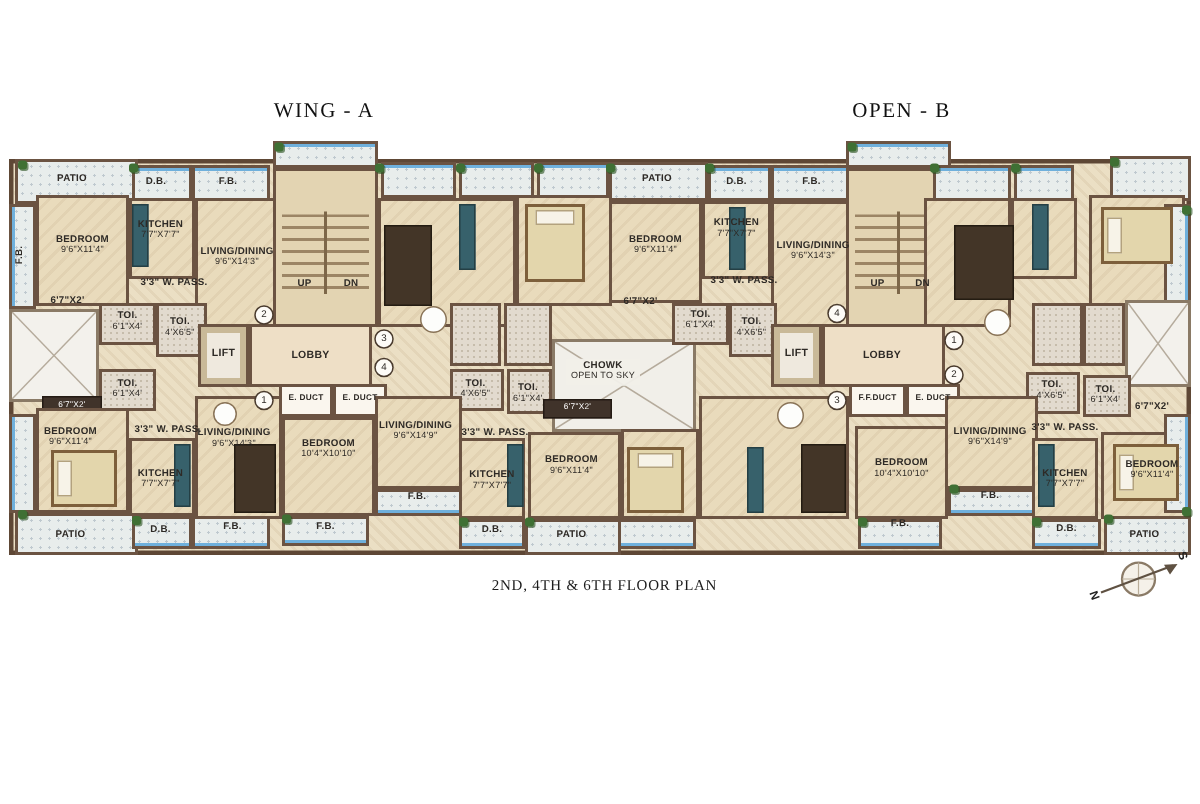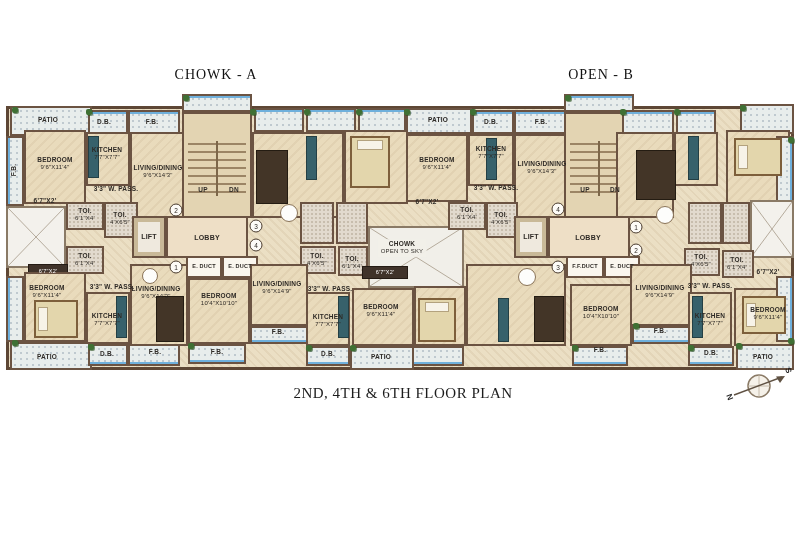--- a/index.html
+++ b/index.html
@@ -43,21 +43,21 @@
   .lbl span{display:block;}
   .lbl .ln1{font-size:6px;font-weight:400;}
   .lbl.dark{color:#ffffff;font-size:5.5px;font-weight:400;}
   .lbl.hatch{background:rgba(241,239,233,.95);padding:1px 3px;}
   .circ{position:absolute;width:11px;height:11px;border:1px solid #4a3b2e;border-radius:50%;
         background:#fdfbf7;color:#2e2a26;font-size:6.5px;line-height:11px;text-align:center;
         transform:translate(-50%,-50%);}
   .wing-title{position:absolute;transform:translateX(-50%);font-family:"Liberation Serif",serif;
         font-size:14px;color:#111;letter-spacing:1px;white-space:nowrap;}
   .plan-title{position:absolute;transform:translateX(-50%);font-family:"Liberation Serif",serif;
-        font-size:15px;color:#1c1c1c;letter-spacing:.5px;white-space:nowrap;}
+        font-size:10px;color:#1c1c1c;letter-spacing:.5px;white-space:nowrap;}
   #compass{position:absolute;left:722px;top:362px;}
   #compass circle{fill:#f5f1e9;stroke:#8a7a66;stroke-width:1.5;}
   #compass .tick{stroke:#b9ad99;stroke-width:.8;}
   #compass .needle{stroke:#5f5142;stroke-width:1.5;}
   #compass .tip{fill:#5f5142;}
   #compass text{font-family:"Liberation Sans",sans-serif;font-size:8px;font-weight:700;fill:#222;}
 </style>
 </head>
 <body>
 
@@ -456,21 +456,21 @@
       <div class="circ" style="left: 176px; top: 210px;">2</div>
       <div class="circ" style="left: 256px; top: 226px;">3</div>
       <div class="circ" style="left: 256px; top: 245px;">4</div>
       <div class="circ" style="left: 176px; top: 267px;">1</div>
       <div class="circ" style="left: 558px; top: 209px;">4</div>
       <div class="circ" style="left: 558px; top: 267px;">3</div>
       <div class="circ" style="left: 636px; top: 227px;">1</div>
       <div class="circ" style="left: 636px; top: 250px;">2</div>
     </div>
 
-  <div class="wing-title" style="left:216px;top:67px">CHOWK - A</div>
+  <div class="wing-title" style="left:216px;top:67px">WING - A</div>
   <div class="wing-title" style="left:601px;top:67px">OPEN - B</div>
   <div class="plan-title" style="left:403px;top:385px">2ND, 4TH &amp; 6TH FLOOR PLAN</div>
 
   <svg id="compass" width="72" height="46" viewBox="0 0 72 46">
     <circle cx="37" cy="24" r="11"></circle>
     <line class="tick" x1="37" y1="13" x2="37" y2="35"></line>
     <line class="tick" x1="26" y1="24" x2="48" y2="24"></line>
     <line class="needle" x1="12" y1="33" x2="60" y2="15"></line>
     <polygon class="tip" points="63,14 54,14.5 58,21"></polygon>
     <text x="5" y="38" transform="rotate(70 8 35)">N</text>

